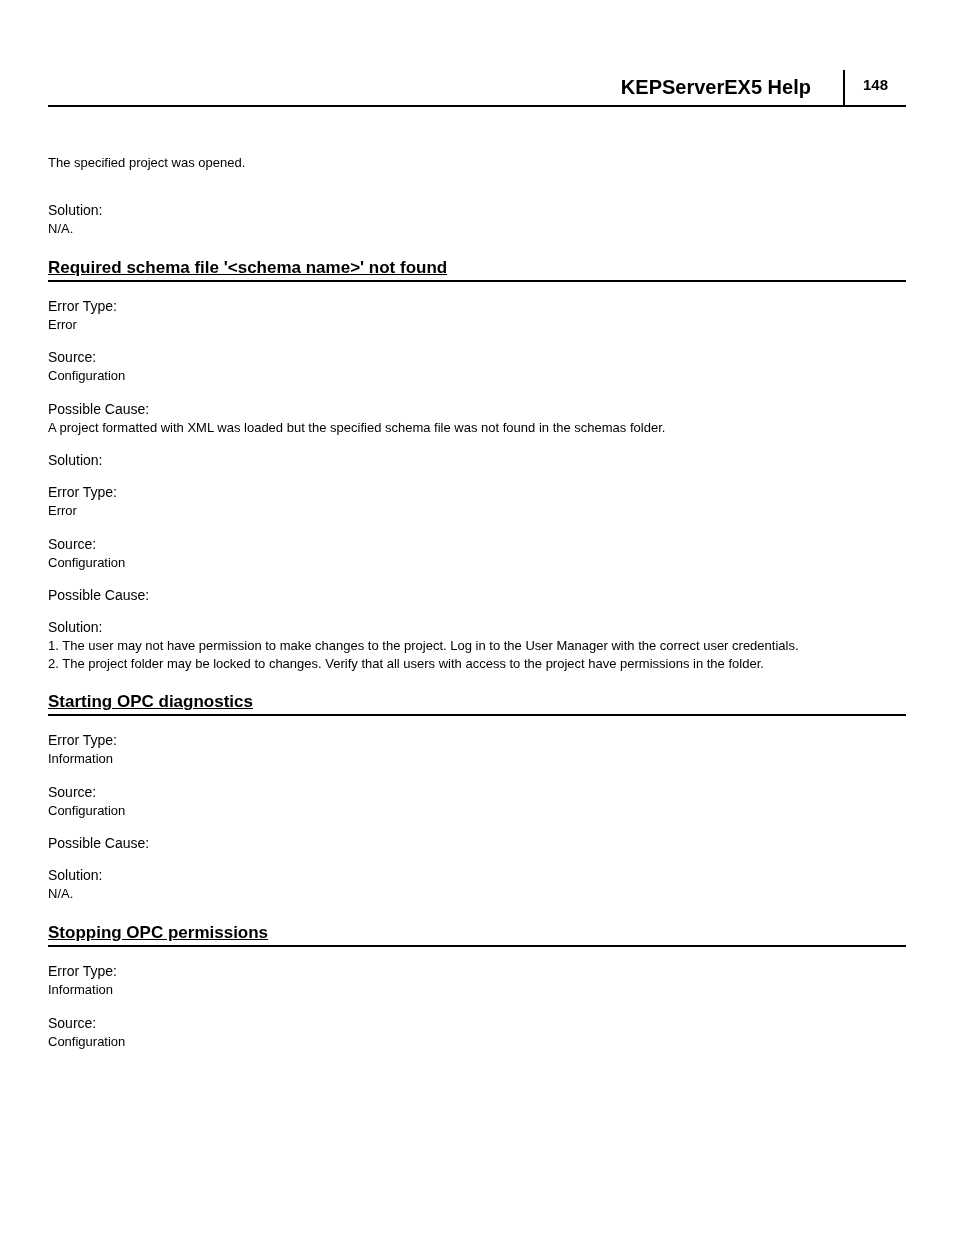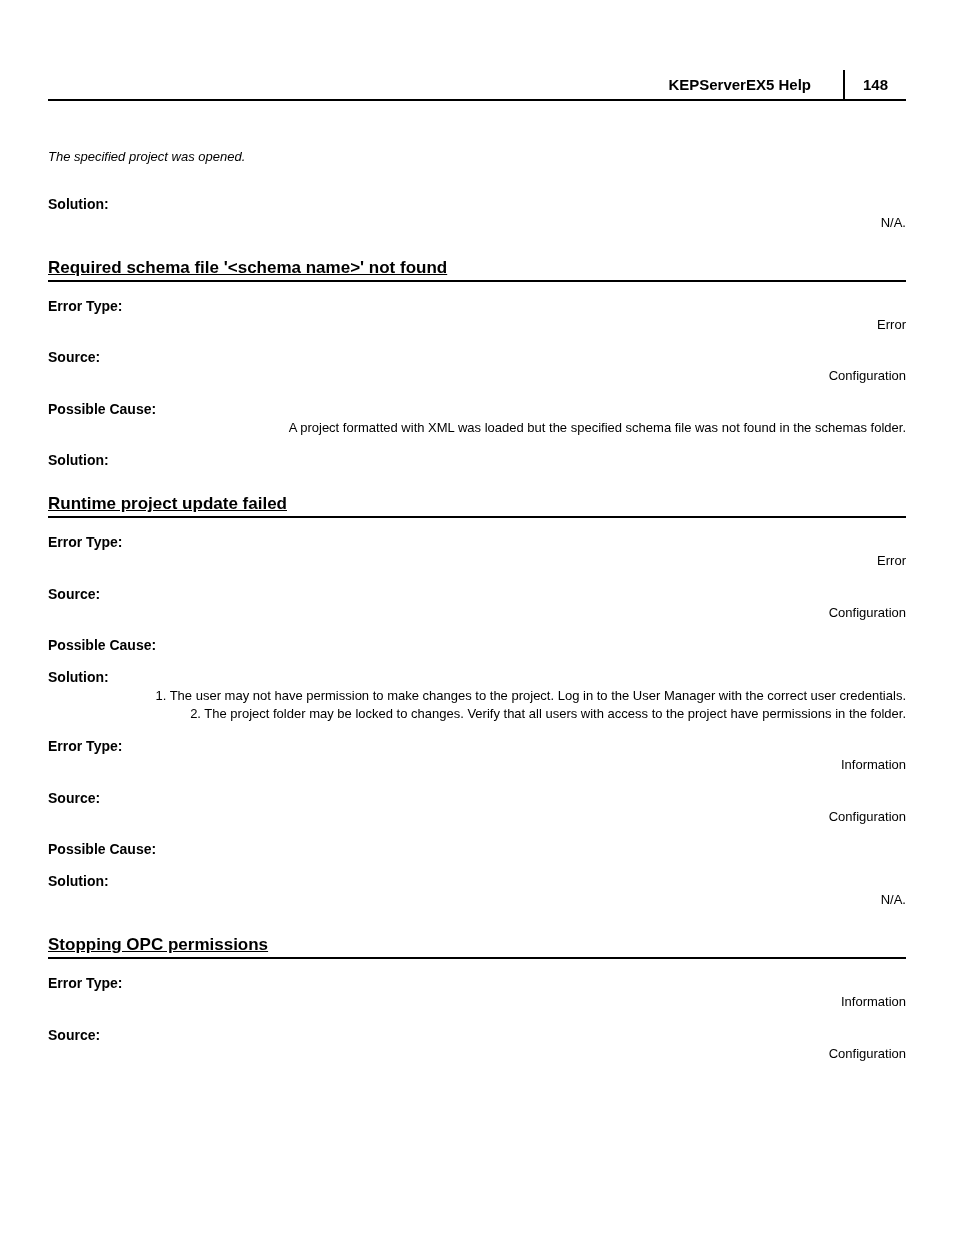--- a/index.html
+++ b/index.html
@@ -20,54 +20,52 @@
   }
   .header-bar {
     display: flex;
     justify-content: flex-end;
     align-items: stretch;
     border-bottom: 2px solid #000;
     margin-bottom: 48px;
   }
   .header-title {
     font-weight: bold;
-    font-size: 15px;
+    font-size: 20px;
     padding: 6px 20px 6px 0;
   }
   .page-number-box {
     border-left: 2px solid #000;
     font-weight: bold;
     font-size: 15px;
     padding: 6px 18px;
     margin-left: 12px;
   }
   .content {
     flex: 1;
   }
   .intro-line {
     margin-bottom: 32px;
-    font-style: italic;
   }
   .field-label {
-    font-weight: bold;
+    font-weight: normal;
     margin-top: 16px;
     font-size: 14px;
   }
   .field-value {
     margin-top: 2px;
     line-height: 1.35;
-    text-align: right;
   }
   .section-heading {
     font-weight: bold;
     font-size: 17px;
     text-decoration: underline;
     border-bottom: 2px solid #000;
     padding-bottom: 2px;
-    margin-top: 26px;
+    margin-top: 20px;
     margin-bottom: 6px;
   }
 </style>
 </head>
 <body>
 
 <div class="page">
 
   <div class="header-bar">
     <div class="header-title">KEPServerEX5 Help</div>
@@ -82,29 +80,29 @@
 
     <div class="section-heading">Required schema file '&lt;schema name&gt;' not found</div>
     <div class="field-label">Error Type:</div>
     <div class="field-value">Error</div>
     <div class="field-label">Source:</div>
     <div class="field-value">Configuration</div>
     <div class="field-label">Possible Cause:</div>
     <div class="field-value">A project formatted with XML was loaded but the specified schema file was not found in the schemas folder.</div>
     <div class="field-label">Solution:</div>
 
-    <div class="section-heading">Runtime project update failed</div>
     <div class="field-label">Error Type:</div>
     <div class="field-value">Error</div>
     <div class="field-label">Source:</div>
     <div class="field-value">Configuration</div>
     <div class="field-label">Possible Cause:</div>
     <div class="field-label">Solution:</div>
     <div class="field-value">1. The user may not have permission to make changes to the project. Log in to the User Manager with the correct user credentials.<br>2. The project folder may be locked to changes. Verify that all users with access to the project have permissions in the folder.</div>
 
+    <div class="section-heading">Starting OPC diagnostics</div>
     <div class="field-label">Error Type:</div>
     <div class="field-value">Information</div>
     <div class="field-label">Source:</div>
     <div class="field-value">Configuration</div>
     <div class="field-label">Possible Cause:</div>
     <div class="field-label">Solution:</div>
     <div class="field-value">N/A.</div>
 
     <div class="section-heading">Stopping OPC permissions</div>
     <div class="field-label">Error Type:</div>

